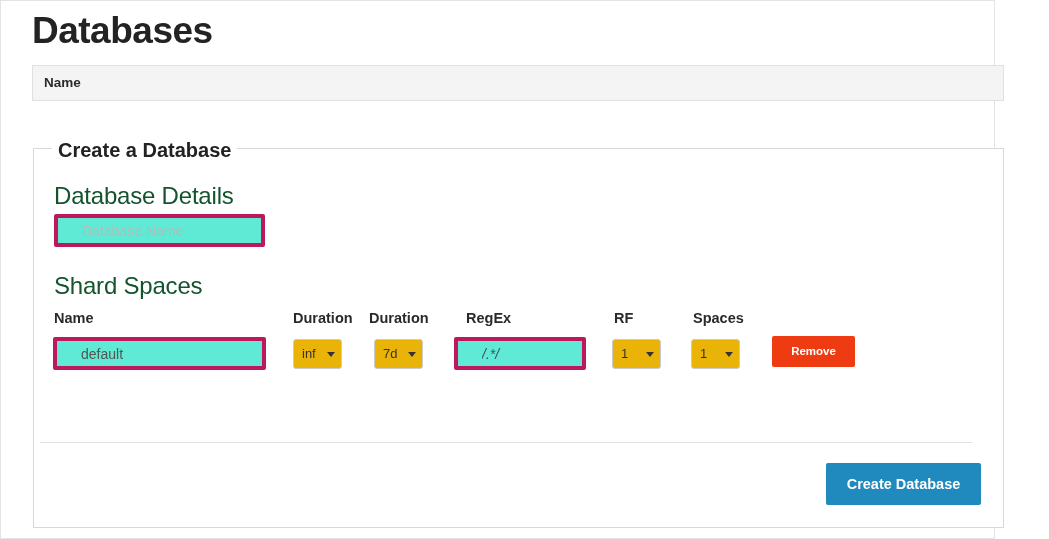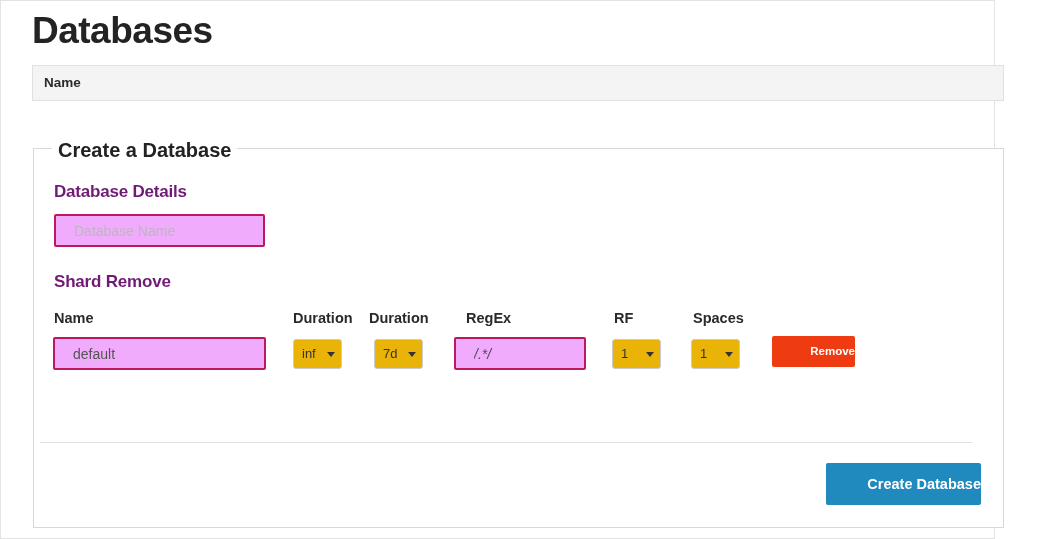--- a/index.html
+++ b/index.html
@@ -69,36 +69,36 @@
     left: 18px;
     top: -10px;
     background: #ffffff;
     padding: 0 6px;
     font-size: 20px;
     font-weight: bold;
     color: #222222;
   }
   .section-heading {
     position: absolute;
-    font-size: 17px;
-    font-weight: bold;
-    color: #701a75;
+    font-size: 24px;
+    font-weight: normal;
+    color: #14532d;
     letter-spacing: -0.2px;
   }
   #heading-db-details { left: 20px; top: 33px; }
   #heading-shard-spaces { left: 20px; top: 123px; }
 
   .text-input {
     position: absolute;
-    border: 2px solid #be185d;
-    background: #f0abfc;
+    border: 4px solid #be185d;
+    background: #5eead4;
     font-family: "Liberation Sans", sans-serif;
     font-size: 14px;
     color: #555555;
-    padding: 0 18px;
+    padding: 0 24px;
     border-radius: 2px;
     outline: none;
   }
   #db-name-input {
     left: 20px;
     top: 65px;
     width: 211px;
     height: 33px;
   }
   #db-name-input::placeholder { color: #b9b9b9; }
@@ -165,21 +165,21 @@
   #wrap-split     { left: 657px; top: 190px; width: 49px; height: 30px; }
   .mini-select { left: 0; top: 0; width: 100%; }
 
   .btn {
     position: absolute;
     border: none;
     color: #ffffff;
     font-family: "Liberation Sans", sans-serif;
     font-weight: bold;
     cursor: pointer;
-    text-align: right;
+    text-align: center;
     border-radius: 2px;
     padding: 0;
   }
   #remove-button {
     left: 738px;
     top: 187px;
     width: 83px;
     height: 31px;
     background: #ee3b11;
     font-size: 11.5px;
@@ -224,21 +224,21 @@
   </div>
 
   <div class="create-fieldset">
 
     <div class="fieldset-legend">Create a Database</div>
 
     <div class="section-heading" id="heading-db-details">Database Details</div>
 
     <input class="text-input" id="db-name-input" type="text" placeholder="Database Name" style="">
 
-    <div class="section-heading" id="heading-shard-spaces">Shard Remove</div>
+    <div class="section-heading" id="heading-shard-spaces">Shard Spaces</div>
 
     <div class="col-label" id="lbl-name">Name</div>
     <div class="col-label" id="lbl-retention">Duration</div>
     <div class="col-label" id="lbl-duration">Duration</div>
     <div class="col-label" id="lbl-regex">RegEx</div>
     <div class="col-label" id="lbl-rf">RF</div>
     <div class="col-label" id="lbl-split">Spaces</div>
 
     <input class="text-input" id="shard-name-input" type="text" value="default" style="">
 

